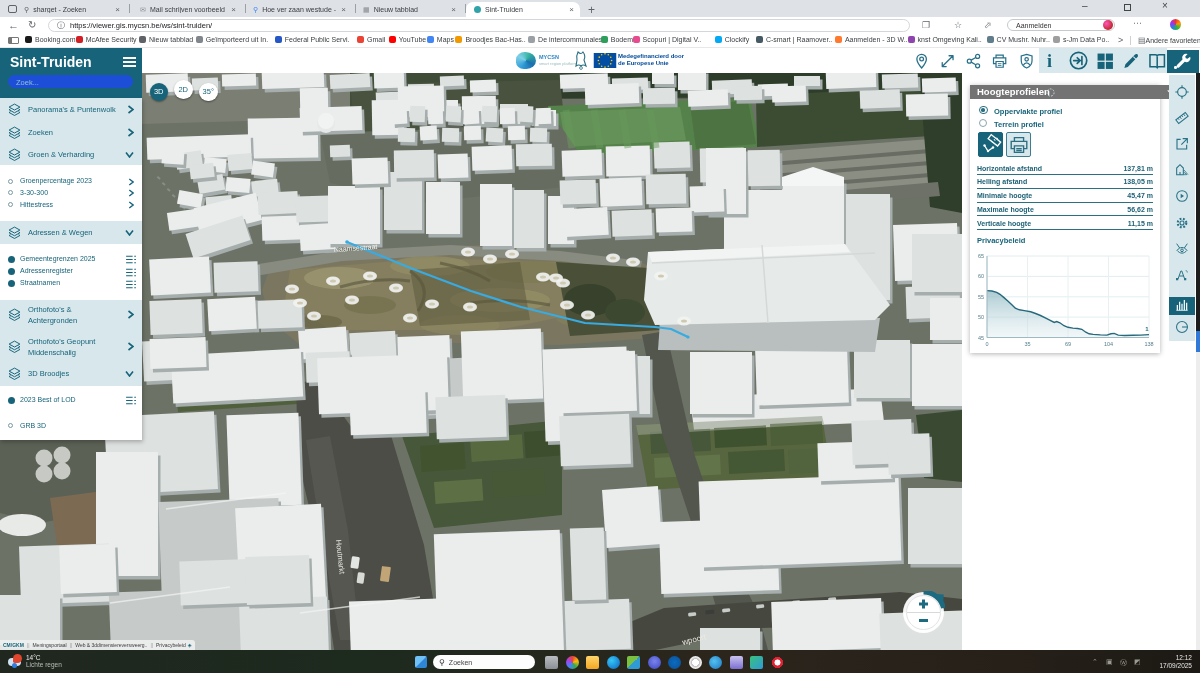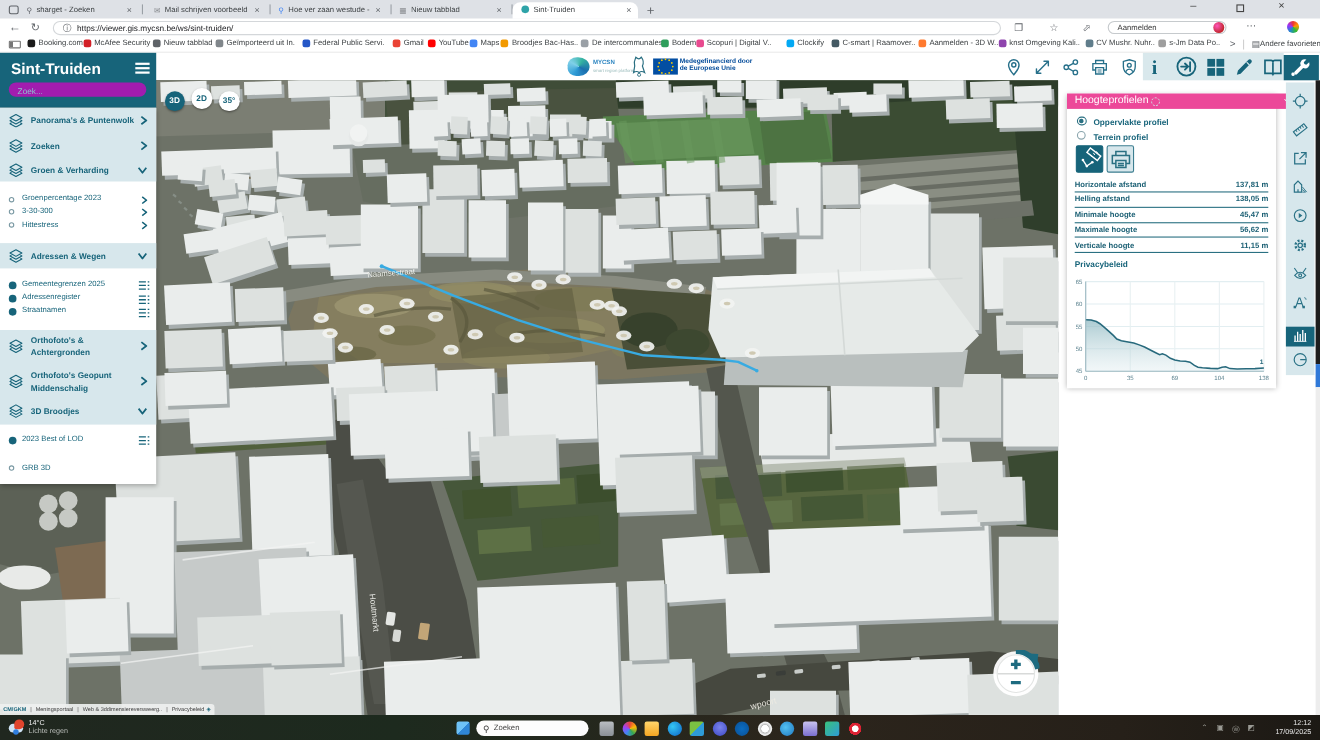--- a/index.html
+++ b/index.html
@@ -13,28 +13,28 @@
 .urlpill{position:absolute;left:48px;top:1.5px;width:862px;height:13px;border:1px solid #d4d7da;border-radius:7px;background:#fff;display:flex;align-items:center}
 .url{font-size:7.5px;color:#202124}
 .bmbar{position:absolute;left:0;top:33px;width:1200px;height:15px;background:#fff;border-bottom:1px solid #e8e8e8}
 .bm{position:absolute;top:3px;display:flex;align-items:center;font-size:7px;color:#3c4043;white-space:nowrap}
 .bi{width:7px;height:7px;border-radius:2px;margin-right:3px;display:inline-block}
 .appheader{position:absolute;left:0;top:48px;width:1200px;height:25px;background:#fff}
 .map{position:absolute;left:0;top:73px}
 .sidebar{position:absolute;left:0;top:48px;width:142px;height:392px}
 .smenu{position:absolute;left:0;top:50px;width:142px;height:342px;background:#fff;box-shadow:1px 2px 4px rgba(0,0,0,0.25)}
 .srow{position:absolute;left:0;width:142px}
-.stx{position:absolute;left:28px;top:0;font-size:7.5px;font-weight:bold;color:#17647a;line-height:11px}
+.stx{position:absolute;left:28px;top:0;font-size:7.5px;font-weight:normal;color:#17647a;line-height:11px}
 .ssub{position:absolute;left:20px;font-size:7px;color:#17647a}
 .rpanel{position:absolute;width:190px;height:268px;background:#fff;box-shadow:0 1px 5px rgba(0,0,0,0.3)}
-.rphead{position:relative;width:220px;height:14px;background:#ec4899;color:#fff;font-size:9.5px;font-weight:normal;padding:1.5px 0 0 7px}
+.rphead{position:relative;width:220px;height:14px;background:#737373;color:#fff;font-size:9.5px;font-weight:bold;padding:1.5px 0 0 7px}
 .rlab{position:absolute;font-size:7.5px;font-weight:bold;color:#17647a}
 .trow{position:absolute;left:7px;width:176px;display:flex;justify-content:space-between;font-size:7px;font-weight:bold;color:#1d6175;border-bottom:1px solid #2a7082;padding-bottom:2.5px}
 .tval{font-weight:bold}
-.mapbtn{position:absolute;width:18.5px;height:18.5px;border-radius:50%;background:#fff;color:#17647a;font-size:7.5px;font-weight:bold;display:flex;align-items:center;justify-content:center;box-shadow:0 1px 2px rgba(0,0,0,0.4)}
+.mapbtn{position:absolute;width:18.5px;height:18.5px;border-radius:50%;background:#fff;color:#17647a;font-size:7.5px;font-weight:normal;display:flex;align-items:center;justify-content:center;box-shadow:0 1px 2px rgba(0,0,0,0.4)}
 .attrib{position:absolute;left:0;top:639.5px;height:10.5px;background:rgba(238,240,239,0.92);display:flex;align-items:center;font-size:5px;color:#3a3a3a;padding:0 3px;white-space:nowrap;border-radius:0 3px 0 0}
 .taskbar{position:absolute;left:0;top:650px;width:1200px;height:23px;background:linear-gradient(90deg,#20271f,#1d2a1e 30%,#2c251c 60%,#262019 85%,#1c1914)}
 </style></head><body>
 <div class="tabbar">
     <div style="position:absolute;left:8px;top:5px;width:9px;height:8px;border:1px solid #5f6368;border-radius:2px"></div>
     <div class="tab" style="left:16px;width:110px">
       <span class="tfav" style="color:#5f6368">⚲</span>
       <span class="ttxt">sharget - Zoeken</span>
       <span class="tx">×</span>
     </div>
@@ -723,21 +723,21 @@
     <span style="margin:0 3px;color:#999">||</span>
     <span>Web &amp; 3ddimensiereversweerg..</span>
     <span style="margin:0 3px;color:#999">||</span>
     <span>Privacybeleid</span>
     <span style="color:#17647a;margin-left:2px">◈</span>
   </div>
 <div class="sidebar">
     <div style="position:absolute;left:0;top:0;width:142px;height:50px;background:#17647a">
       <div style="position:absolute;left:10px;top:6px;font-size:14px;font-weight:bold;color:#fff">Sint-Truiden</div>
       <div style="position:absolute;left:123px;top:9px;width:13px;height:2px;background:#fff;box-shadow:0 4px #fff,0 8px #fff"></div>
-      <div style="position:absolute;left:8px;top:27px;width:125px;height:13px;background:#a21caf;border-radius:7px">
+      <div style="position:absolute;left:8px;top:27px;width:125px;height:13px;background:#1d4ed8;border-radius:7px">
         <span style="position:absolute;left:8px;top:2.5px;font-size:7.5px;color:#8fc0cf">Zoek...</span>
       </div>
     </div>
     <div class="smenu">
       <div style="position:absolute;left:0;top:0px;width:142px;height:67px;background:#d7e7ec"></div>
       <div style="position:absolute;left:0;top:122.5px;width:142px;height:23px;background:#d7e7ec"></div>
       <div style="position:absolute;left:0;top:202px;width:142px;height:86px;background:#d7e7ec"></div>
       <div class="srow" style="top:6px">
         <span class="stx">Panorama's &amp; Puntenwolk</span>
       </div>

